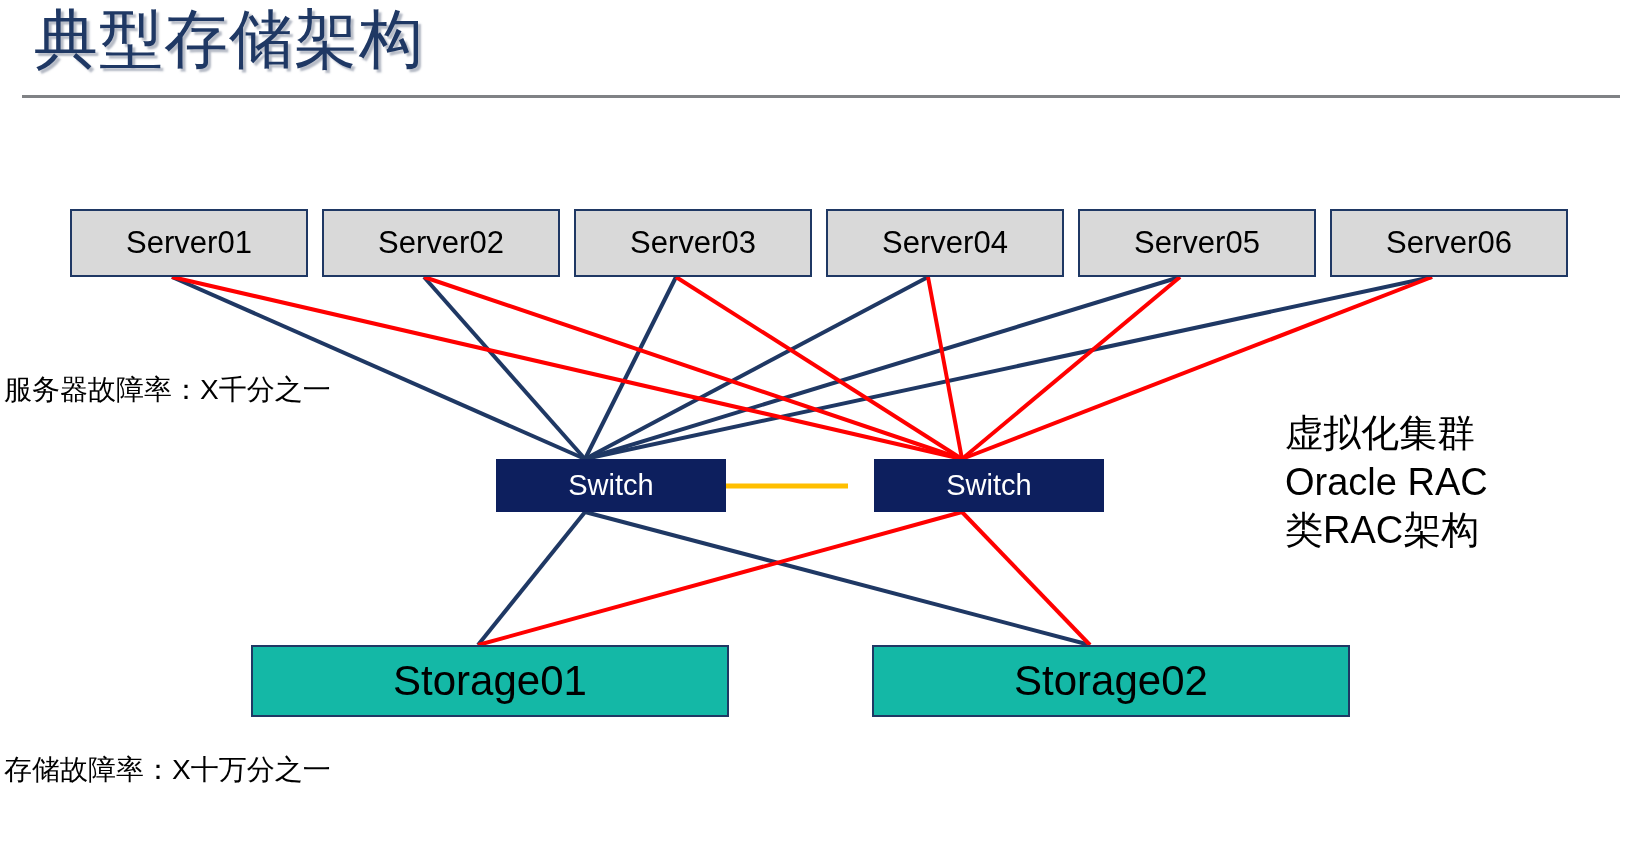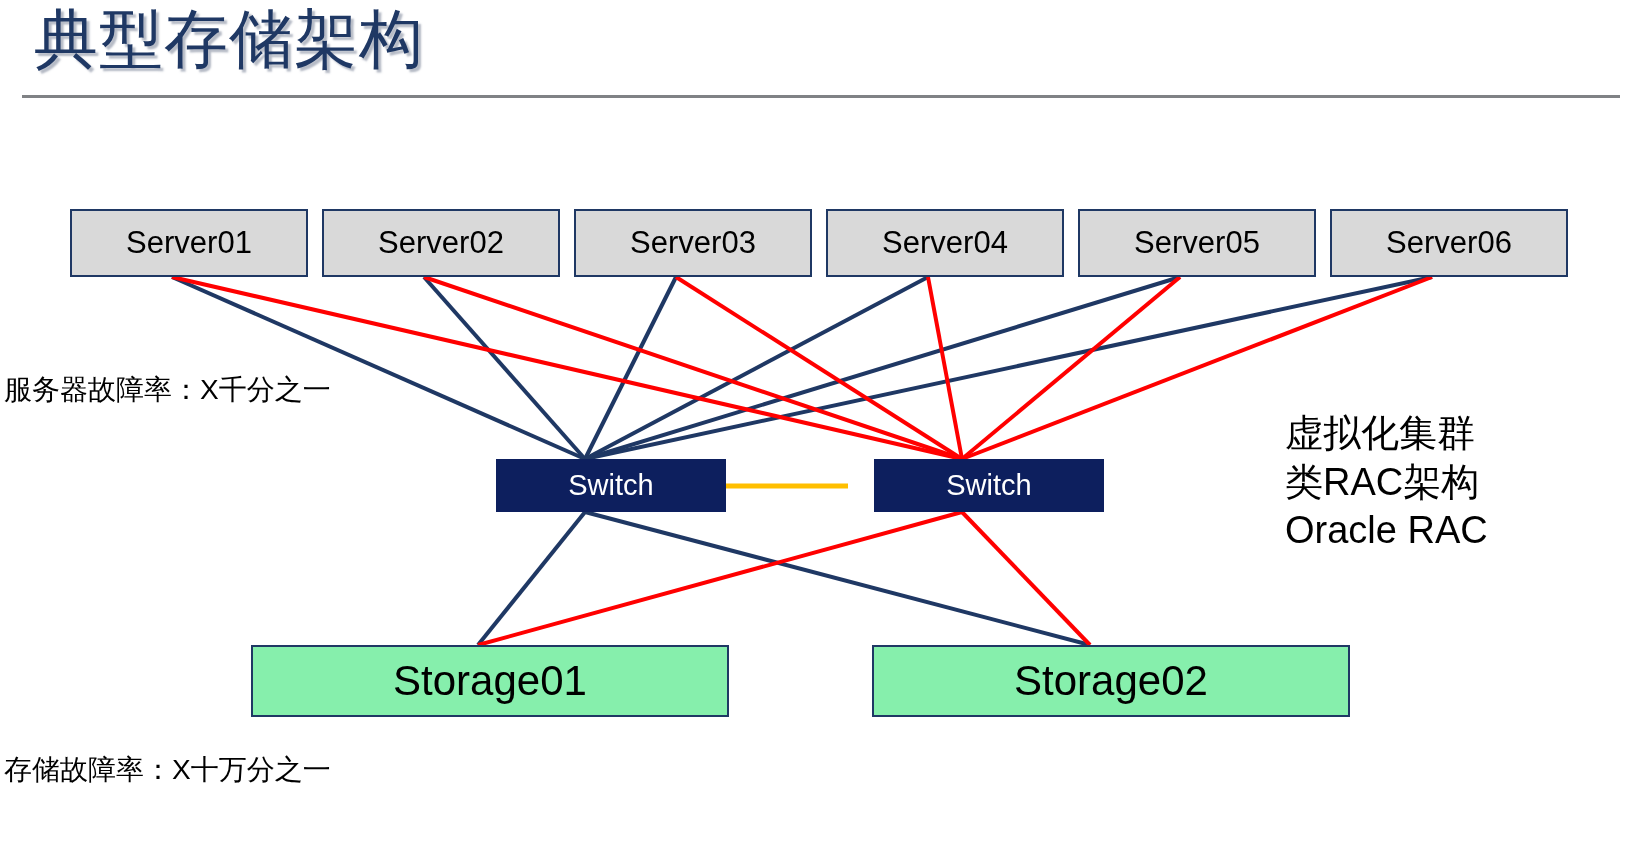--- a/index.html
+++ b/index.html
@@ -59,21 +59,21 @@
     margin-left: 26px;
   }
   .node-server {
     background: #d9d9d9;
     border: 2px solid #1f3864;
     font-size: 31px;
     color: #000000;
     height: 68px;
   }
   .node-storage {
-    background: #86efac;
+    background: #14b8a6;
     border: 2px solid #1f3864;
     font-size: 42px;
     color: #000000;
     height: 72px;
   }
   .node-switch {
     background: #0d1f5e;
     border: none;
     font-size: 29px;
     color: #ffffff;
@@ -159,15 +159,15 @@
       <span>Storage02</span>
     </div>
   </div>
 
 <div class="annotation" style="left:4px; top:371px;">服务器故障率：X千分之一</div>
 
 <div class="annotation" style="left:4px; top:751px;">存储故障率：X十万分之一</div>
 
 <div id="cluster-note">
   <div>虚拟化集群</div>
+  <div>Oracle RAC</div>
   <div>类RAC架构</div>
-  <div>Oracle RAC</div>
 </div>
 
 </body></html>

